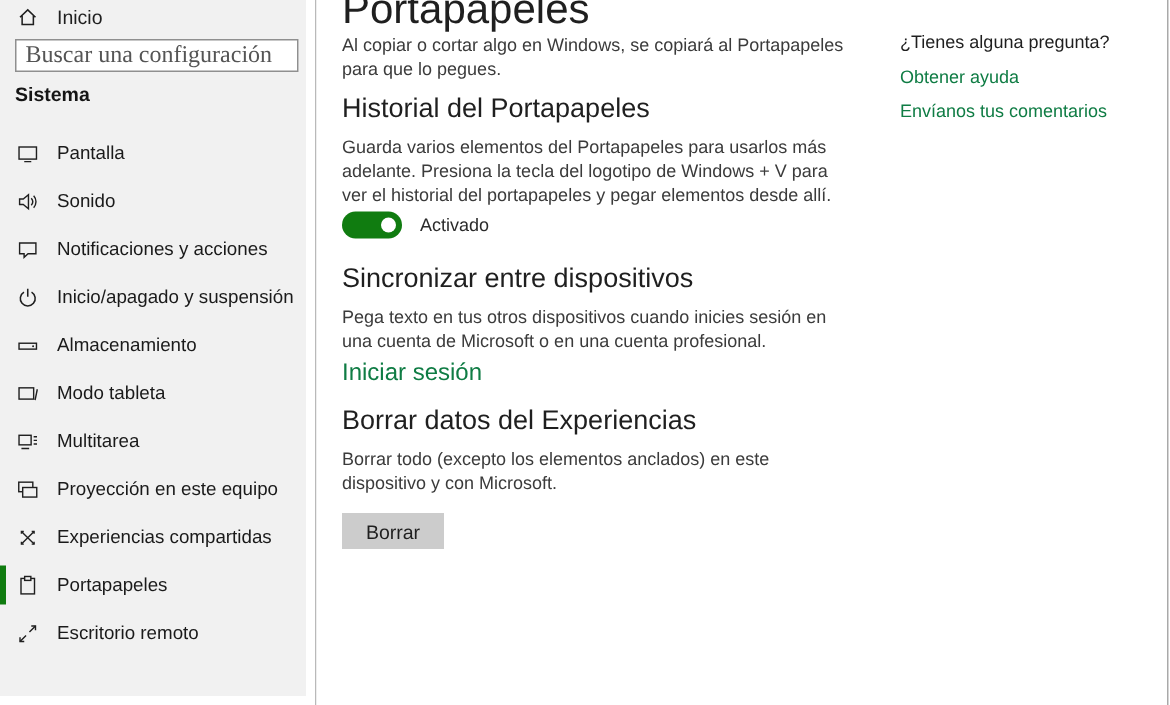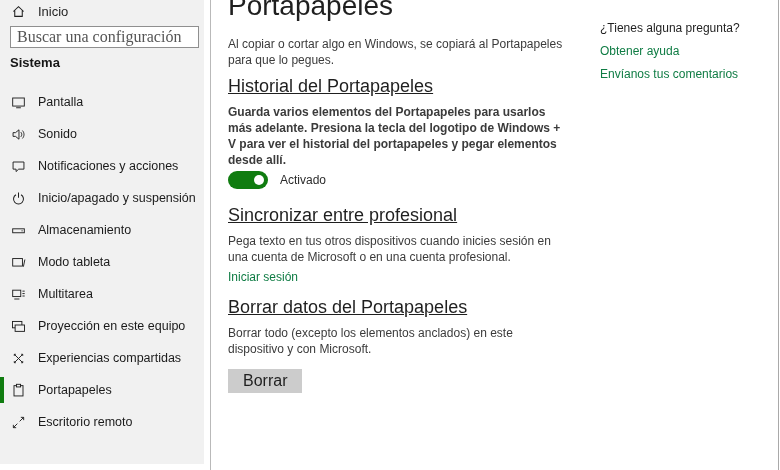--- a/index.html
+++ b/index.html
@@ -63,47 +63,47 @@
   
   .main { position:absolute; left:211px; top:0; width:568px; height:470px; background:#fff; }
   .col { margin-left:17px; width:338px; }
   h1.page-title {
     font-size:28px; font-weight:400; line-height:32px;
     margin-top:-10px; color:#1f1f1f;
   }
   .body-text {
     font-size:12px; line-height:16px; color:#3b3b3b;
   }
-  .intro { margin-top:14px; }
+  .intro { margin-top:0; }
   h2.section-heading {
-    font-size:18px; font-weight:400; line-height:24px; color:#1f1f1f;text-decoration:underline;
+    font-size:18px; font-weight:400; line-height:24px; color:#1f1f1f;
   }
   .h-history { margin-top:6px; }
-  .p-history { margin-top:6px;font-weight:bold; }
+  .p-history { margin-top:6px; }
   .toggle-row { margin-top:2px; display:flex; align-items:center; gap:12px; height:20px; }
   .toggle {
     width:40px; height:18px; border-radius:10px;
     background:#107C10; position:relative; cursor:pointer;
   }
   .toggle .knob {
     position:absolute; right:4px; top:4px;
     width:10px; height:10px; border-radius:50%; background:#fff;
   }
   .toggle-label { font-size:12px; color:#2b2b2b; }
   .h-sync { margin-top:13px; }
   .p-sync { margin-top:6px; }
-  .link { font-size:12px; color:#0f7c44; margin-top:5px; cursor:pointer; display:inline-block; }
+  .link { font-size:16px; color:#0f7c44; margin-top:5px; cursor:pointer; display:inline-block; }
   .h-clear { margin-top:10px; }
   .p-clear { margin-top:6px; }
   .gray-button {
     margin-top:12px;
     min-width:68px; height:24px; padding:0 14px;
     background:#cccccc; border:1px solid #cccccc;
     font-family:"Liberation Sans", sans-serif;
-    font-size:16px; color:#1f1f1f; cursor:pointer;
+    font-size:13px; color:#1f1f1f; cursor:pointer;
   }
   
   .help-col { position:absolute; left:389px; top:21px; width:175px; }
   .help-q { font-size:12px; color:#1f1f1f; }
   .help-link { font-size:12px; color:#0f7c44; cursor:pointer; }
   .gap-s { margin-top:9px; }
   .gap-l { margin-top:31px; }
 </style>
 </head>
 <body>
@@ -257,25 +257,25 @@
     <h2 class="section-heading h-history">Historial del Portapapeles</h2>
     <p class="body-text p-history">Guarda varios elementos del Portapapeles para usarlos más adelante. Presiona la tecla del logotipo de Windows + V para ver el historial del portapapeles y pegar elementos desde allí.</p>
 
     <div class="toggle-row">
       <div class="toggle">
         <div class="knob"></div>
       </div>
       <span class="toggle-label">Activado</span>
     </div>
 
-    <h2 class="section-heading h-sync">Sincronizar entre profesional</h2>
+    <h2 class="section-heading h-sync">Sincronizar entre dispositivos</h2>
     <p class="body-text p-sync">Pega texto en tus otros dispositivos cuando inicies sesión en una cuenta de Microsoft o en una cuenta profesional.</p>
     <span class="link">Iniciar sesión</span>
 
-    <h2 class="section-heading h-clear">Borrar datos del Portapapeles</h2>
+    <h2 class="section-heading h-clear">Borrar datos del Experiencias</h2>
     <p class="body-text p-clear">Borrar todo (excepto los elementos anclados) en este dispositivo y con Microsoft.</p>
     <button class="gray-button">Borrar</button>
   </div>
 
   <div class="help-col">
     <div class="help-q">¿Tienes alguna pregunta?</div>
     <div class="help-link gap-s">Obtener ayuda</div>
     <div class="help-link gap-s">Envíanos tus comentarios</div>
   </div>
 </div>

